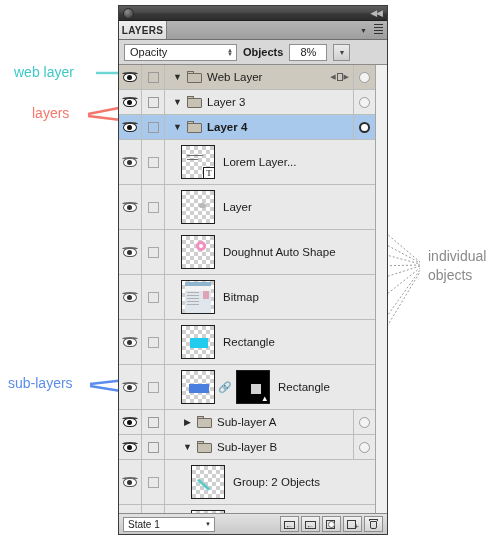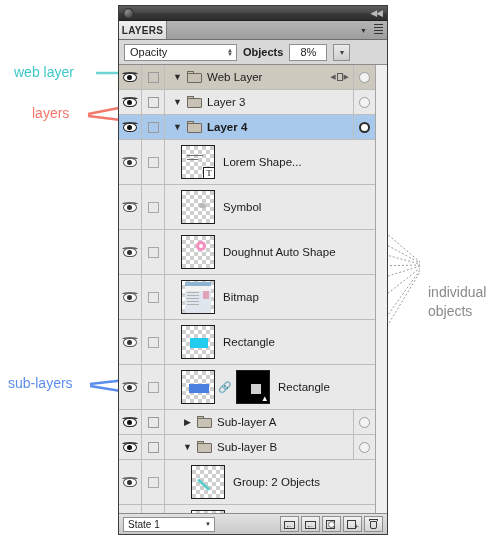--- a/index.html
+++ b/index.html
@@ -11,21 +11,21 @@
     position:relative;
     overflow:hidden;
     -webkit-font-smoothing:antialiased;
   }
 
   
   .anno { position:absolute; font-size:14px; white-space:nowrap; }
   #anno-web   { left:14px;  top:64px;  color:#3ec8c8; }
   #anno-layers{ left:32px;  top:105px; color:#f4776b; }
   #anno-sub   { left:8px;   top:375px; color:#5b8dee; }
-  #anno-ind   { left:428px; top:247px; color:#8a8a8a; line-height:19px; white-space:normal; width:68px;margin-top:36px; }
+  #anno-ind   { left:428px; top:247px; color:#8a8a8a; line-height:19px; white-space:normal; width:68px; }
 
   .leader { position:absolute; }
 
   
   #panel {
     position:absolute; left:118px; top:5px;
     width:270px; height:530px;
     background:#d7d7d7;
     border:1px solid #3b3b3b;
     display:flex; flex-direction:column;
@@ -416,41 +416,41 @@
           <div class="c-lock">
             <span class="lockbox"></span>
           </div>
           <div class="c-body">
             <span style="flex:0 0 10px"></span>
             <span class="thumb">
               <i class="t-textline"></i>
               <i class="t-textline2"></i>
               <span class="t-badge">T</span>
             </span>
-            <span class="lname">Lorem Shape...</span>
+            <span class="lname">Lorem Layer...</span>
           </div>
           <div class="c-right none"></div>
         </div>
         <div class="row obj">
           <div class="c-eye">
             <span class="eye soft">
               <i class="ball"></i>
               <i class="pupil"></i>
               <i class="lid"></i>
             </span>
           </div>
           <div class="c-lock">
             <span class="lockbox"></span>
           </div>
           <div class="c-body">
             <span style="flex:0 0 10px"></span>
             <span class="thumb">
               <i class="t-symbol"></i>
             </span>
-            <span class="lname">Symbol</span>
+            <span class="lname">Layer</span>
           </div>
           <div class="c-right none"></div>
         </div>
         <div class="row obj">
           <div class="c-eye">
             <span class="eye soft">
               <i class="ball"></i>
               <i class="pupil"></i>
               <i class="lid"></i>
             </span>

